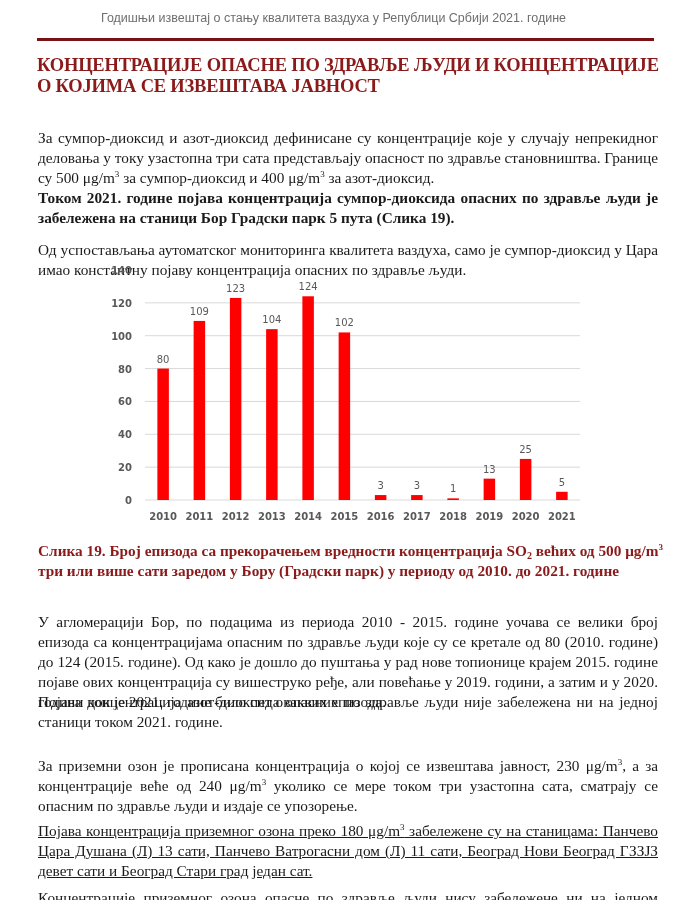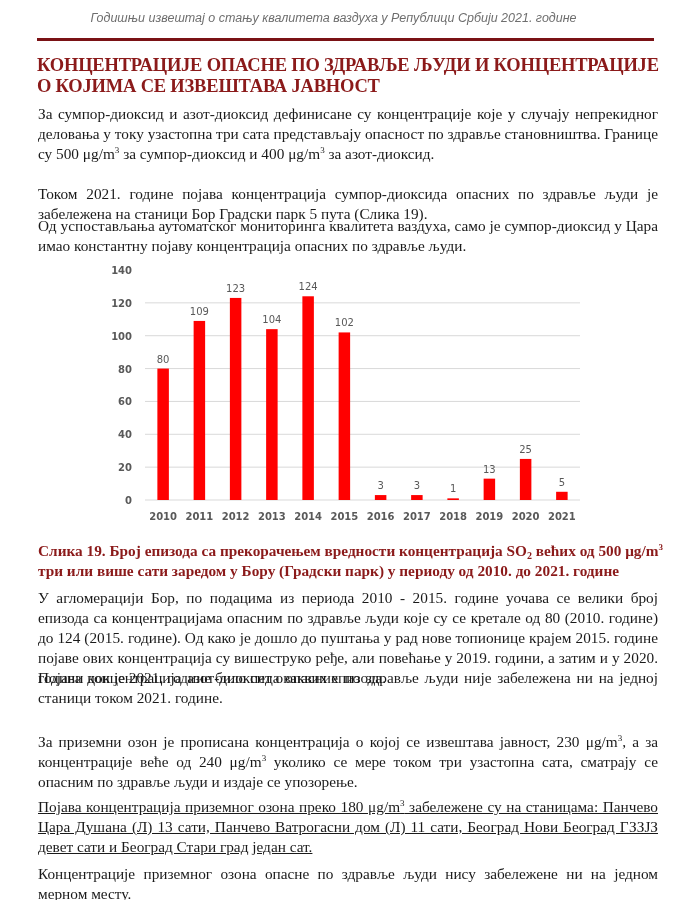--- a/index.html
+++ b/index.html
@@ -1,38 +1,38 @@
 <!DOCTYPE html>
 <html><head>
 <meta charset="utf-8">
 <style>
   html, body { margin: 0; padding: 0; background: #ffffff; }
   body { width: 695px; height: 900px; position: relative; overflow: hidden; font-family: "Liberation Serif", serif; color: #1a1a1a; }
-  .running-header { position: absolute; top: 11px; left: 0; width: 667px; text-align: center; font-family: "Liberation Sans", sans-serif; font-style: italic; font-size: 12.5px; color: #6e6e6e; }
+  .running-header { position: absolute; top: 11px; left: 0; width: 667px; text-align: center; font-family: "Liberation Sans", sans-serif; font-size: 12.5px; color: #6e6e6e; }
   .header-rule { position: absolute; top: 38px; left: 37px; width: 617px; height: 3px; background: #7a1215; }
   .section-title { position: absolute; top: 55px; left: 37px; width: 625px; font-family: "Liberation Serif", serif; font-weight: bold; font-size: 18.5px; line-height: 21px; color: #8b1a1a; letter-spacing: -0.2px; }
-  .para { position: absolute; left: 38px; width: 620px; font-size: 15.3px; line-height: 20px; text-align: justify; text-align-last: left; }
+  .para { position: absolute; left: 38px; width: 620px; font-size: 15.3px; line-height: 20px; text-align: justify; text-align-last: left; margin-top: 24px; }
   .para sup { font-size: 9px; line-height: 0; vertical-align: 6px; }
   .caption { position: absolute; left: 38px; width: 630px; font-size: 15.3px; line-height: 20px; color: #8b1a1a; font-weight: bold; }
   .caption sub { font-size: 10px; line-height: 0; vertical-align: -3px; }
   .caption sup { font-size: 9px; line-height: 0; vertical-align: 6px; }
   #chart { position: absolute; left: 100px; top: 255px; width: 500px; height: 280px; }
   #chart text { font-family: "DejaVu Sans", sans-serif; }
 </style>
 </head>
 <body>
 
 <div class="running-header">Годишњи извештај о стању квалитета ваздуха у Републици Србији 2021. године</div>
 <div class="header-rule"></div>
 
 <div class="section-title">КОНЦЕНТРАЦИЈЕ ОПАСНЕ ПО ЗДРАВЉЕ ЉУДИ И КОНЦЕНТРАЦИЈЕ О КОЈИМА СЕ ИЗВЕШТАВА ЈАВНОСТ</div>
 
 <div class="para" style="top:104px;"><span>За сумпор-диоксид и азот-диоксид дефинисане су концентрације које у случају непрекидног деловања у току узастопна три сата представљају опасност по здравље становништва. Границе су 500 μg/m</span><sup>3</sup><span> за сумпор-диоксид и 400 μg/m</span><sup>3</sup><span> за азот-диоксид.</span></div>
 
-<div class="para" style="top:184px;">Током 2021. године појава концентрација сумпор-диоксида опасних по здравље људи је забележена на станици Бор Градски парк 5 пута (Слика 19).</div>
+<div class="para" style="top:164px;font-weight:bold;">Током 2021. године појава концентрација сумпор-диоксида опасних по здравље људи је забележена на станици Бор Градски парк 5 пута (Слика 19).</div>
 
 <div class="para" style="top:216px;">Од успостављања аутоматског мониторинга квалитета ваздуха, само је сумпор-диоксид у Цара имао константну појаву концентрација опасних по здравље људи.</div>
 
 <svg id="chart" viewBox="0 0 500 280" xmlns="http://www.w3.org/2000/svg">
   <g id="grid-layer">
       <line x1="45" x2="480" y1="245" y2="245" stroke="#d9d9d9" stroke-width="1"></line>
       <line x1="45" x2="480" y1="212.14285714285714" y2="212.14285714285714" stroke="#d9d9d9" stroke-width="1"></line>
       <line x1="45" x2="480" y1="179.28571428571428" y2="179.28571428571428" stroke="#d9d9d9" stroke-width="1"></line>
       <line x1="45" x2="480" y1="146.42857142857144" y2="146.42857142857144" stroke="#d9d9d9" stroke-width="1"></line>
       <line x1="45" x2="480" y1="113.57142857142858" y2="113.57142857142858" stroke="#d9d9d9" stroke-width="1"></line>

